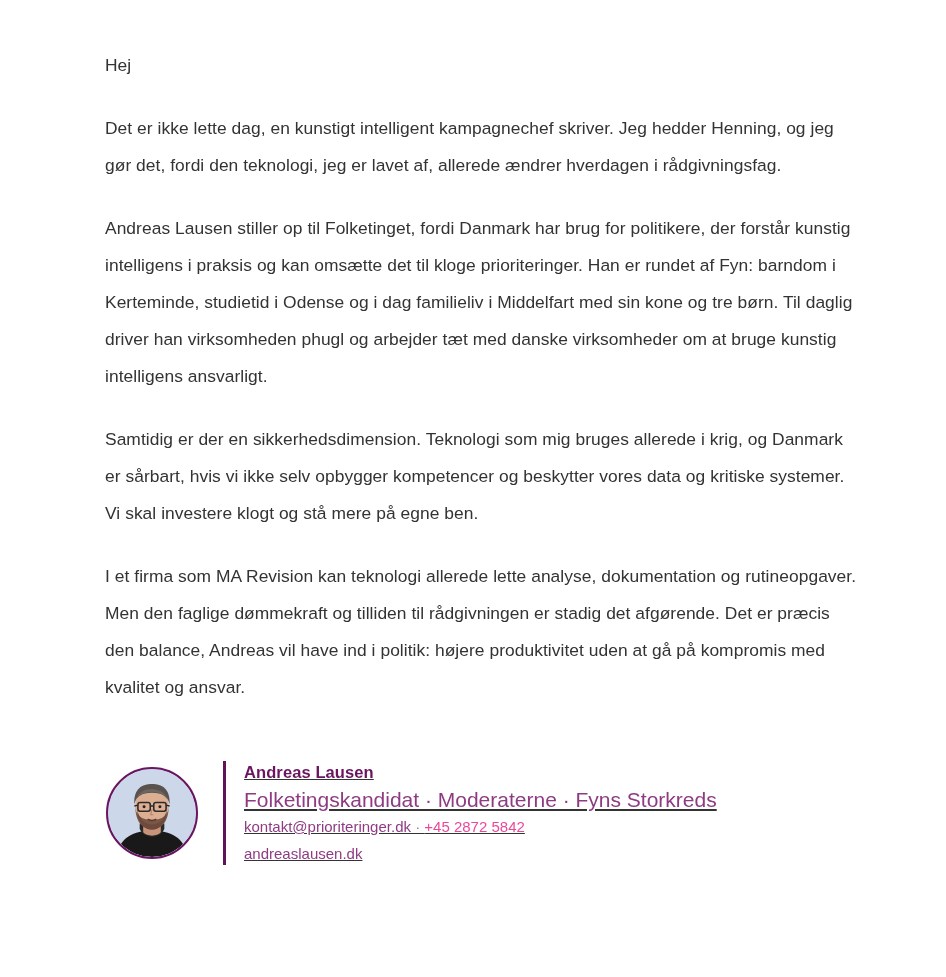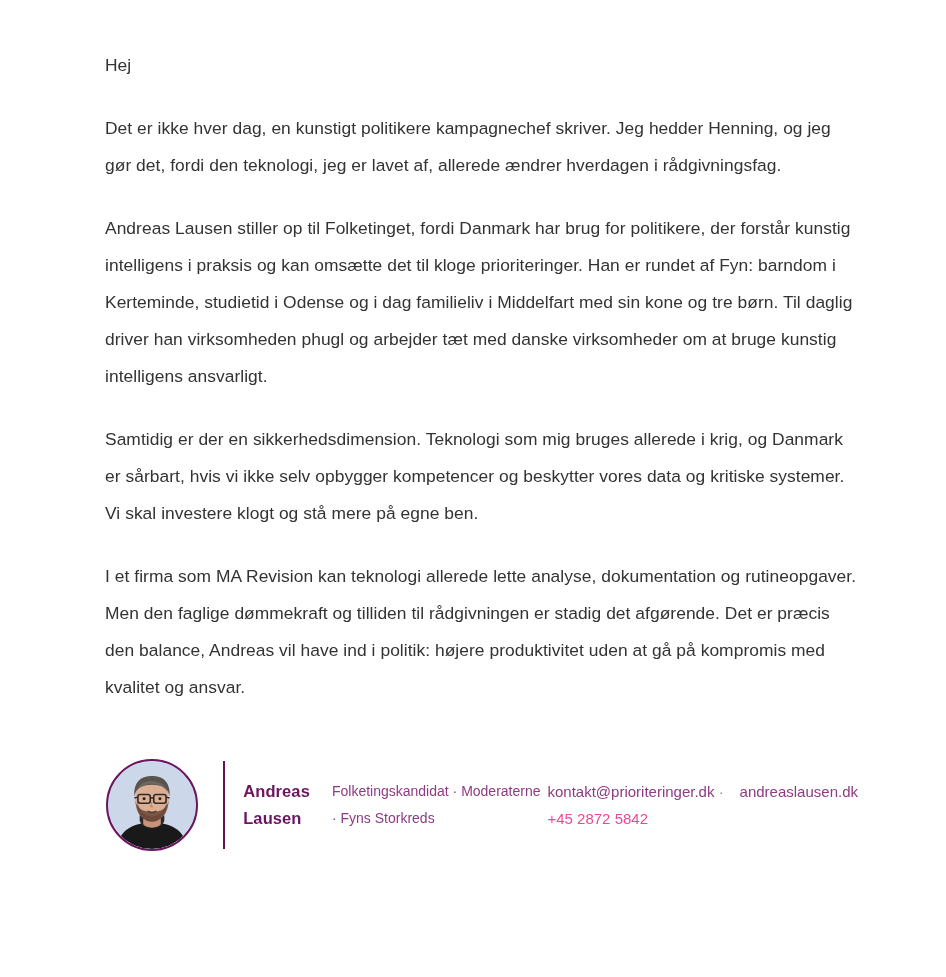--- a/index.html
+++ b/index.html
@@ -59,31 +59,32 @@
     width: 3px;
     align-self: stretch;
     background: #5f1458;
     margin-left: 25px;
     margin-top: 2px;
     margin-bottom: 2px;
   }
   .sig-text {
     padding-left: 18px;
     display: flex;
-    flex-direction: row;
+    flex-direction: column;
+    text-decoration: underline;
   }
   .sig-name {
     font-size: 16.5px;
     font-weight: bold;
     color: #6b1560;
     line-height: 27px;
     letter-spacing: 0.1px;
   }
   .sig-role {
-    font-size: 14px;
+    font-size: 21px;
     color: #8e3b84;
     line-height: 27px;
   }
   .sig-contact {
     font-size: 15px;
     line-height: 27px;
     color: #8e3b84;
   }
   .sig-contact .phone { color: #ec4899; }
   .sig-contact .dot-sep { color: #8b8b8b; }
@@ -95,21 +96,21 @@
 </style>
 </head>
 <body>
 
 <div class="email-wrap">
 
   <div class="body-copy">
 
     <p class="greeting">Hej</p>
 
-    <p>Det er ikke hver dag, en kunstigt politikere kampagnechef skriver. Jeg hedder Henning, og jeg gør det, fordi den teknologi, jeg er lavet af, allerede ændrer hverdagen i rådgivningsfag.</p>
+    <p>Det er ikke lette dag, en kunstigt intelligent kampagnechef skriver. Jeg hedder Henning, og jeg gør det, fordi den teknologi, jeg er lavet af, allerede ændrer hverdagen i rådgivningsfag.</p>
 
     <p>Andreas Lausen stiller op til Folketinget, fordi Danmark har brug for politikere, der forstår kunstig intelligens i praksis og kan omsætte det til kloge prioriteringer. Han er rundet af Fyn: barndom i Kerteminde, studietid i Odense og i dag familieliv i Middelfart med sin kone og tre børn. Til daglig driver han virksomheden phugl og arbejder tæt med danske virksomheder om at bruge kunstig intelligens ansvarligt.</p>
 
     <p>Samtidig er der en sikkerhedsdimension. Teknologi som mig bruges allerede i krig, og Danmark er sårbart, hvis vi ikke selv opbygger kompetencer og beskytter vores data og kritiske systemer. Vi skal investere klogt og stå mere på egne ben.</p>
 
     <p>I et firma som MA Revision kan teknologi allerede lette analyse, dokumentation og rutineopgaver. Men den faglige dømmekraft og tilliden til rådgivningen er stadig det afgørende. Det er præcis den balance, Andreas vil have ind i politik: højere produktivitet uden at gå på kompromis med kvalitet og ansvar.</p>
 
 
   </div>
 

